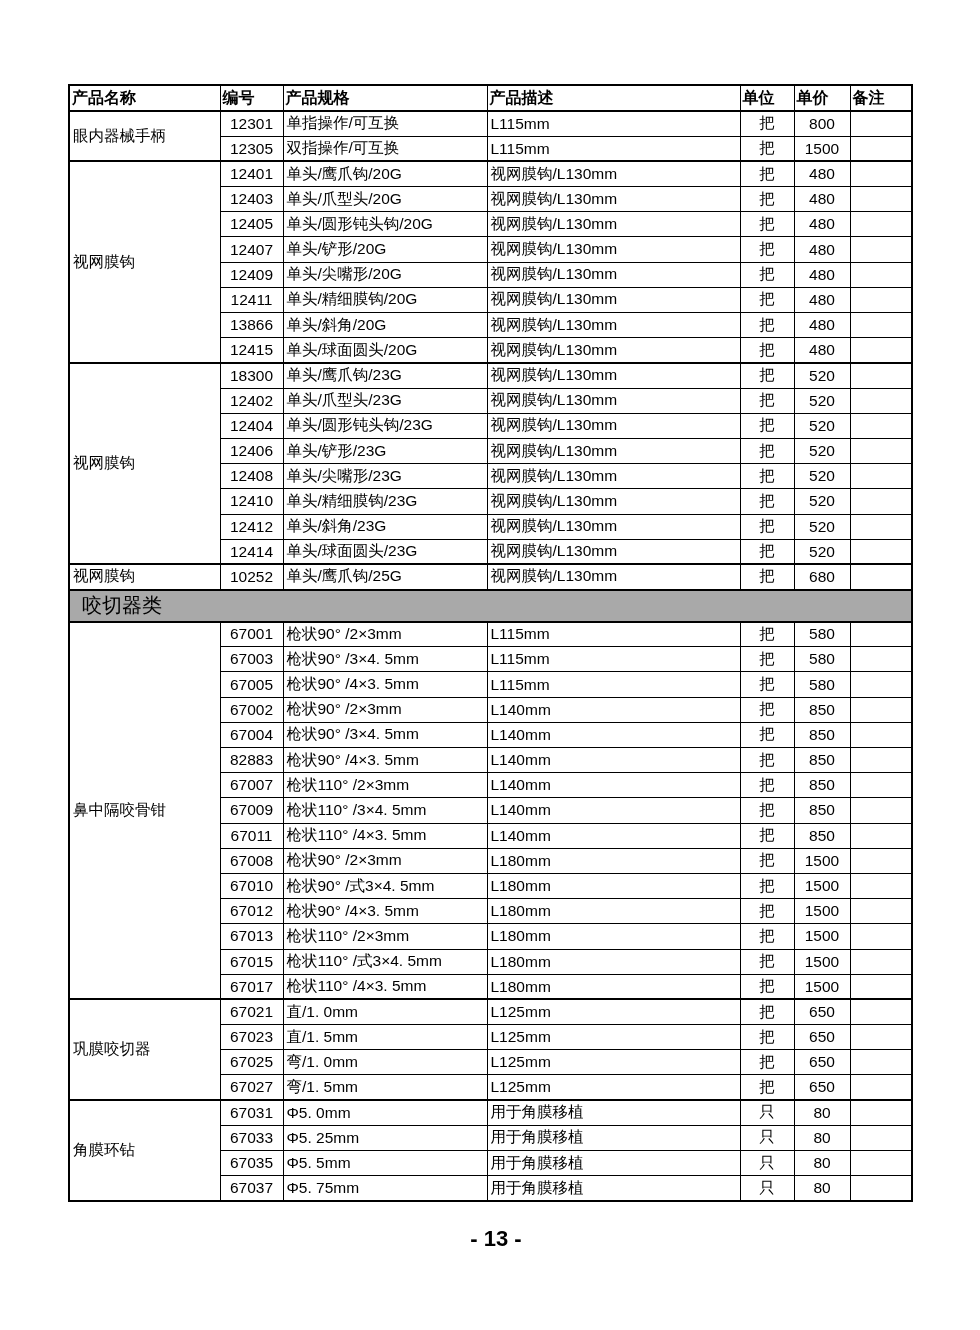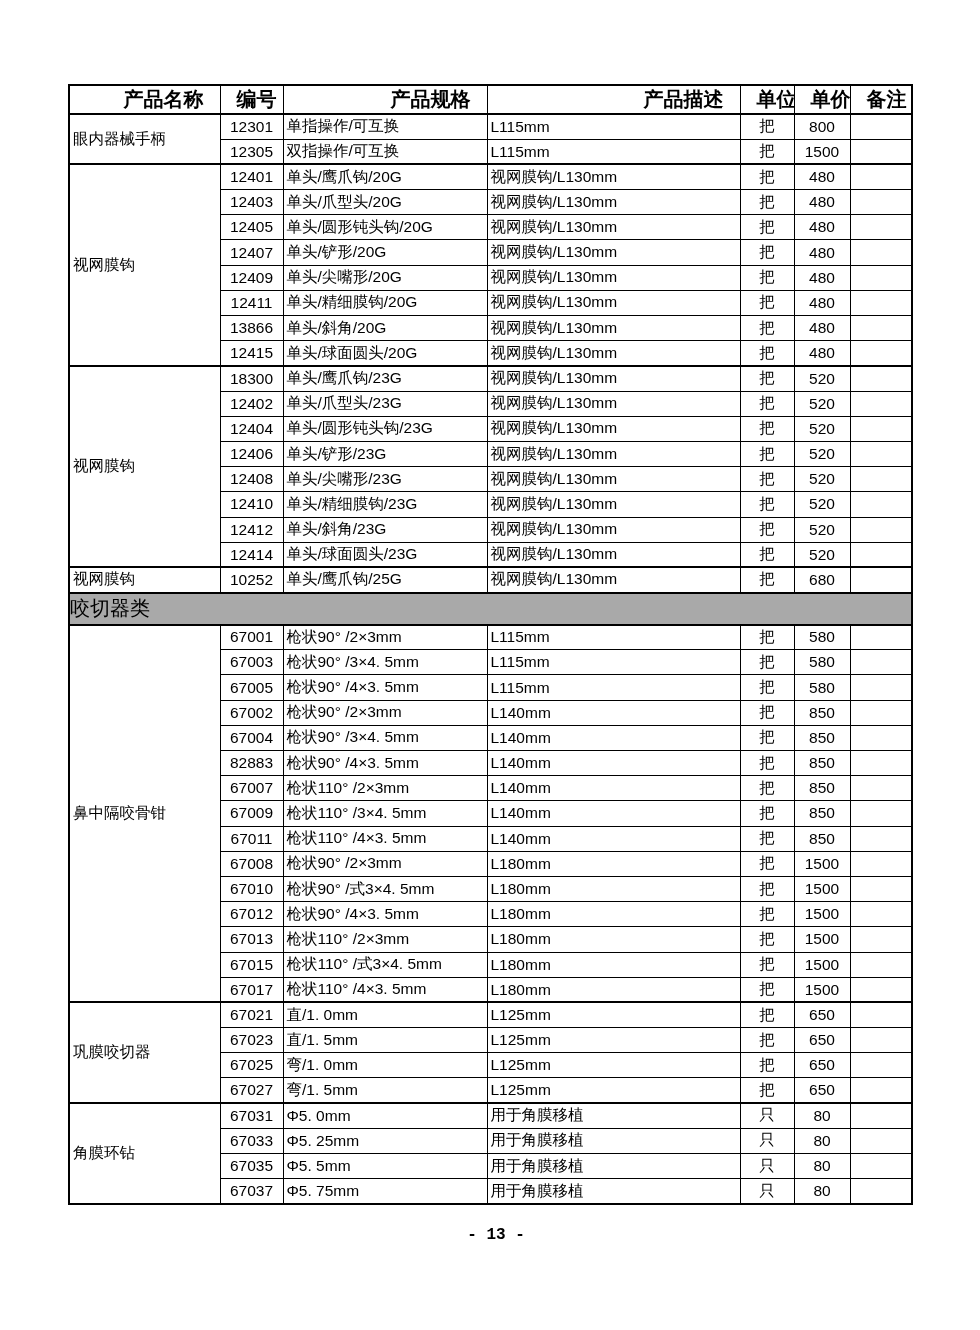--- a/index.html
+++ b/index.html
@@ -12,39 +12,39 @@
   .table-wrap { position:absolute; left:68px; top:84px; }
   table.catalog {
     border-collapse:collapse; table-layout:fixed;
     width:845px; border:2px solid #000;
   }
   table.catalog th, table.catalog td {
     border:1px solid #000; overflow:hidden; white-space:nowrap;
     vertical-align:middle; box-sizing:border-box;
   }
   table.catalog th {
-    height:26px; padding:0 16px;
-    font-size:20px; font-weight:bold; text-align:right;
+    height:26px; padding:0 2px;
+    font-size:16px; font-weight:bold; text-align:left;
   }
   table.catalog td { height:25.2px; font-size:15.5px; padding:0 3px; }
   td.name  { padding-left:8px; text-align:left; }
   td.spec  { padding-left:10px; text-align:left;margin-top:32px; }
   td.desc  { padding-left:8px; text-align:left; }
   td.code, td.unit, td.price { text-align:center; }
   td.remark {}
   tr.group-start td { border-top:2px solid #000; }
   tr.section-row td {
     background:#a9a9a9; height:32px;
-    font-size:20px; padding-left:0; text-align:left;
+    font-size:20px; padding-left:12px; text-align:left;
   }
   .footer {
     position:absolute; left:12px; right:0; top:1226px;
     text-align:center;
-    font-family:Liberation Mono, monospace;
-    font-weight:bold; font-size:16px;
+    font-family:Liberation Sans, sans-serif;
+    font-weight:bold; font-size:22px;
   }
 </style>
 </head>
 <body>
 
 <div class="table-wrap">
   <table class="catalog">
     <colgroup>
       <col style="width:151px">
       <col style="width:63px">

